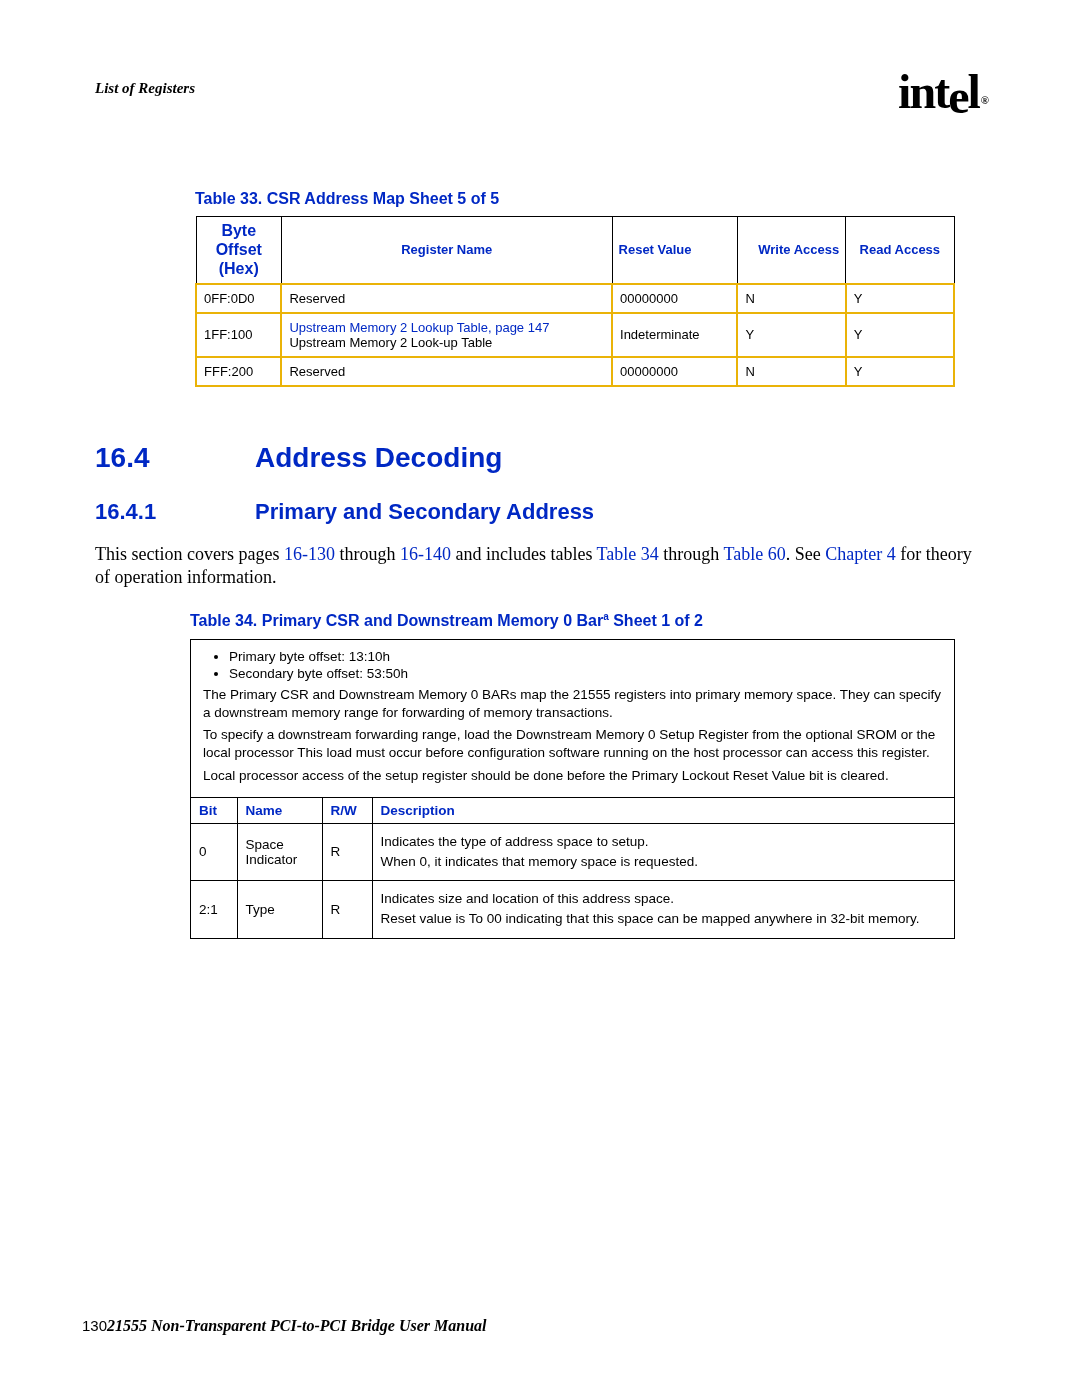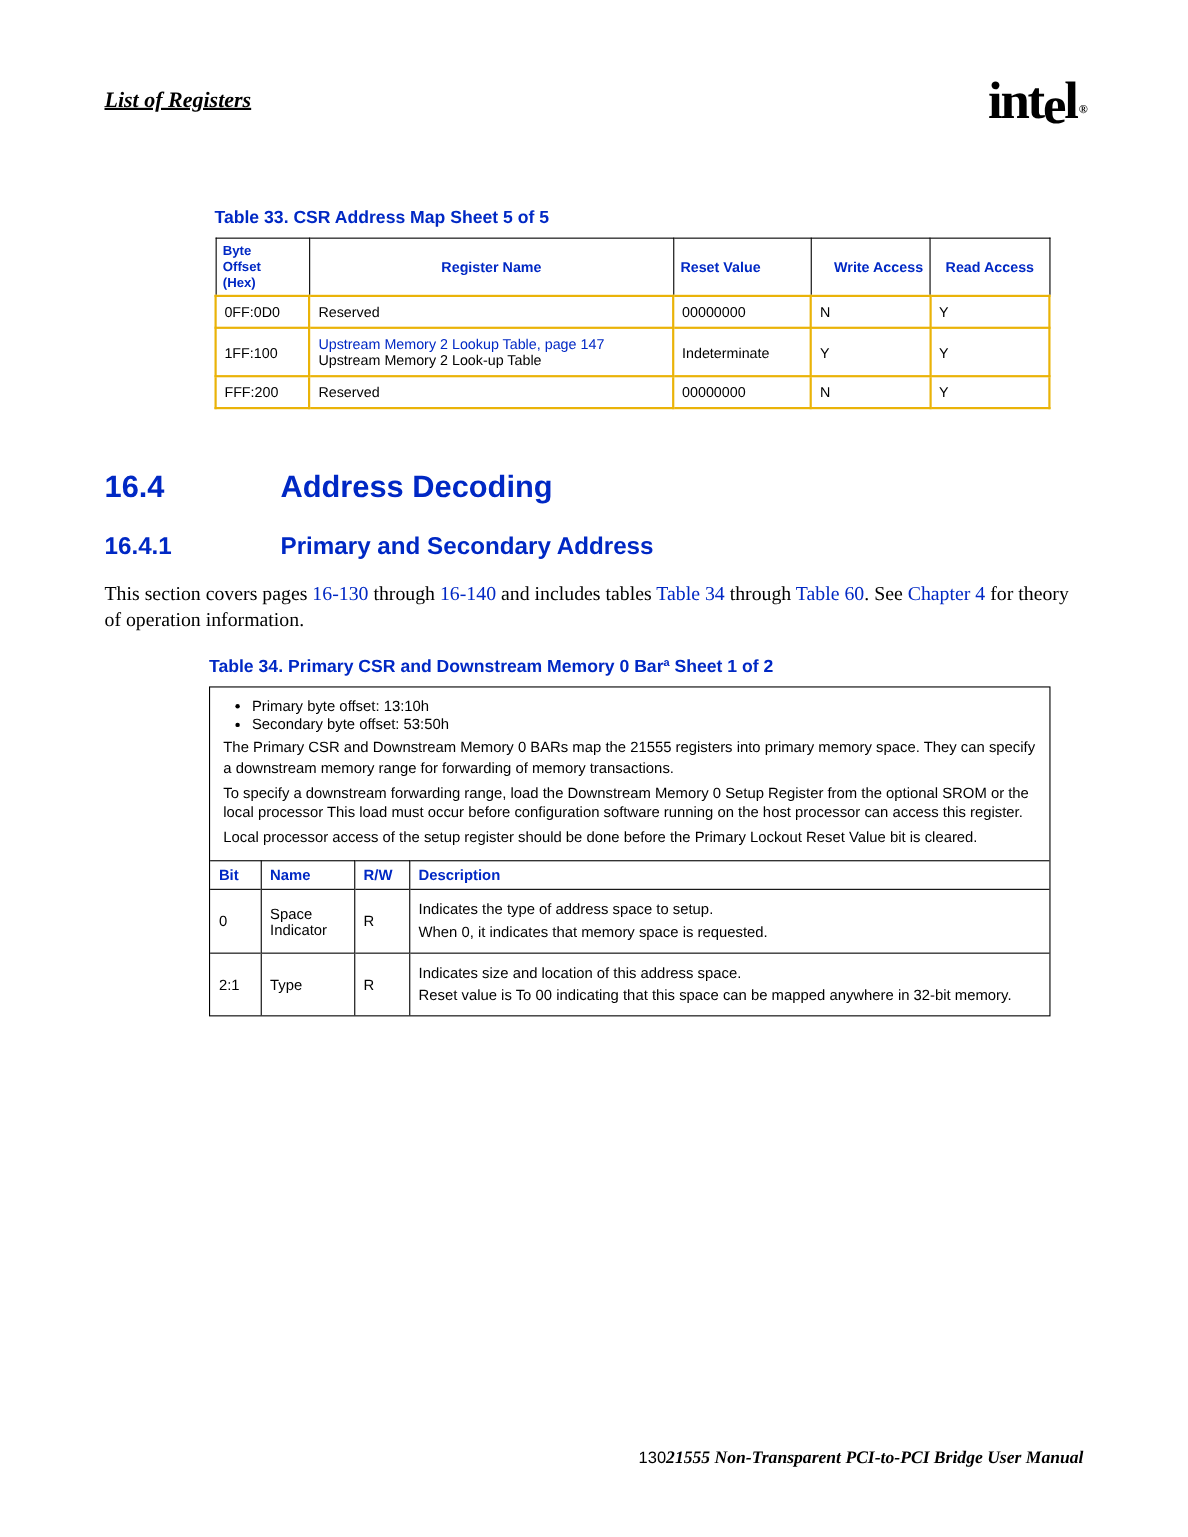--- a/index.html
+++ b/index.html
@@ -7,33 +7,33 @@
     background: #fff;
     width: 1080px;
     height: 1397px;
     font-family: Arial, Helvetica, sans-serif;
     font-size: 15px;
     color: #000;
     position: relative;
     padding: 80px 95px 60px 95px;
   }
   .header-row { display: flex; justify-content: space-between; align-items: flex-start; margin-bottom: 55px; }
-  .header-title { font-style: italic; font-weight: bold; font-size: 20px; font-family: "Times New Roman", serif; text-decoration: underline; }
+  .header-title { font-style: italic; font-weight: bold; font-size: 15px; font-family: "Times New Roman", serif; }
   .logo { font-family: "Times New Roman", serif; font-size: 48px; font-weight: 600; letter-spacing: -2px; position: relative; top: -16px;}
   .logo .sub { font-size: 11px; vertical-align: baseline; position: relative; top: -4px; left: 2px;}
   .table-title { font-size: 16px; font-weight: bold; color: #0028c4; margin-bottom: 8px; }
   .t33 { width: 760px; margin-left: 100px; border-collapse: collapse; border: 1px solid #000; font-size: 13px; }
   .t33 th { border: 1px solid #000; padding: 4px 6px; color: #0028c4; font-weight: bold; text-align: center; vertical-align: middle;}
   .t33 td { border: 2px solid #eab308; padding: 6px 7px; vertical-align: middle; }
   .t33 .col-offset { width: 75px; text-align: left; }
   .t33 .col-name { width: 290px; }
   .t33 .col-reset { width: 110px; text-align: left;}
   .t33 .col-wa { width: 95px; text-align: right; }
   .t33 .col-ra { width: 95px; }
-  .t33 th.col-offset { font-size:12px; line-height:1.2; }
+  .t33 th.col-offset { font-size:16px; line-height:1.2;text-align:center; }
   .blue-link { color: #0028c4; }
   .sec-h2 { font-size: 28px; font-weight: bold; color: #0028c4; margin-top: 55px; margin-bottom: 25px;}
   .sec-h2 .num { display: inline-block; width: 160px; }
   .sec-h3 { font-size: 22px; font-weight: bold; color: #0028c4; margin-bottom: 18px;}
   .sec-h3 .num { display: inline-block; width: 160px; }
   .body-text { font-family: "Times New Roman", serif; font-size: 18px; line-height: 1.3; margin-bottom: 22px;}
   .body-text .blue-link { color: #0028c4; }
   .t34-title { margin-left: 95px; margin-bottom: 8px; font-size: 16px; font-weight: bold; color: #0028c4;}
   .t34-title sup { font-size: 10px; vertical-align: super;}
   .t34-wrap { width: 765px; margin-left: 95px; border: 1px solid #000; font-size: 13.5px;}
@@ -43,21 +43,21 @@
   .t34-top p { margin: 4px 0; line-height: 1.35;}
   .t34-inner { width: 100%; border-collapse: collapse; font-size: 13.5px;}
   .t34-inner th { border-top: 1px solid #000; border-right: 1px solid #000; padding: 5px 8px; color:#0028c4; text-align: left; font-weight: bold;}
   .t34-inner th:last-child { border-right: none;}
   .t34-inner td { border-top: 1px solid #000; border-right: 1px solid #000; padding: 7px 8px; vertical-align: middle;}
   .t34-inner td:last-child { border-right: none;}
   .t34-inner .c1 { width: 46px;}
   .t34-inner .c2 { width: 85px;}
   .t34-inner .c3 { width: 50px;}
   .t34-inner .desc p { margin: 2px 0; line-height: 1.35;}
-  .footer { position: absolute; bottom: 62px; left: 95px; right: 95px; display: flex; justify-content: flex-end; font-size: 15px;}
+  .footer { position: absolute; bottom: 62px; left: 82px; right: 95px; display: flex; justify-content: flex-start; font-size: 15px;}
   .footer .pg { font-family: Arial,sans-serif;}
   .footer .man { font-style: italic; font-weight: bold; font-family: "Times New Roman", serif; font-size: 16px;}
   .t33-title-wrap { margin-left: 100px; }
 </style>
 </head>
 <body>
 
 <div class="header-row">
   <div class="header-title">List of Registers</div>
   <div class="logo">

